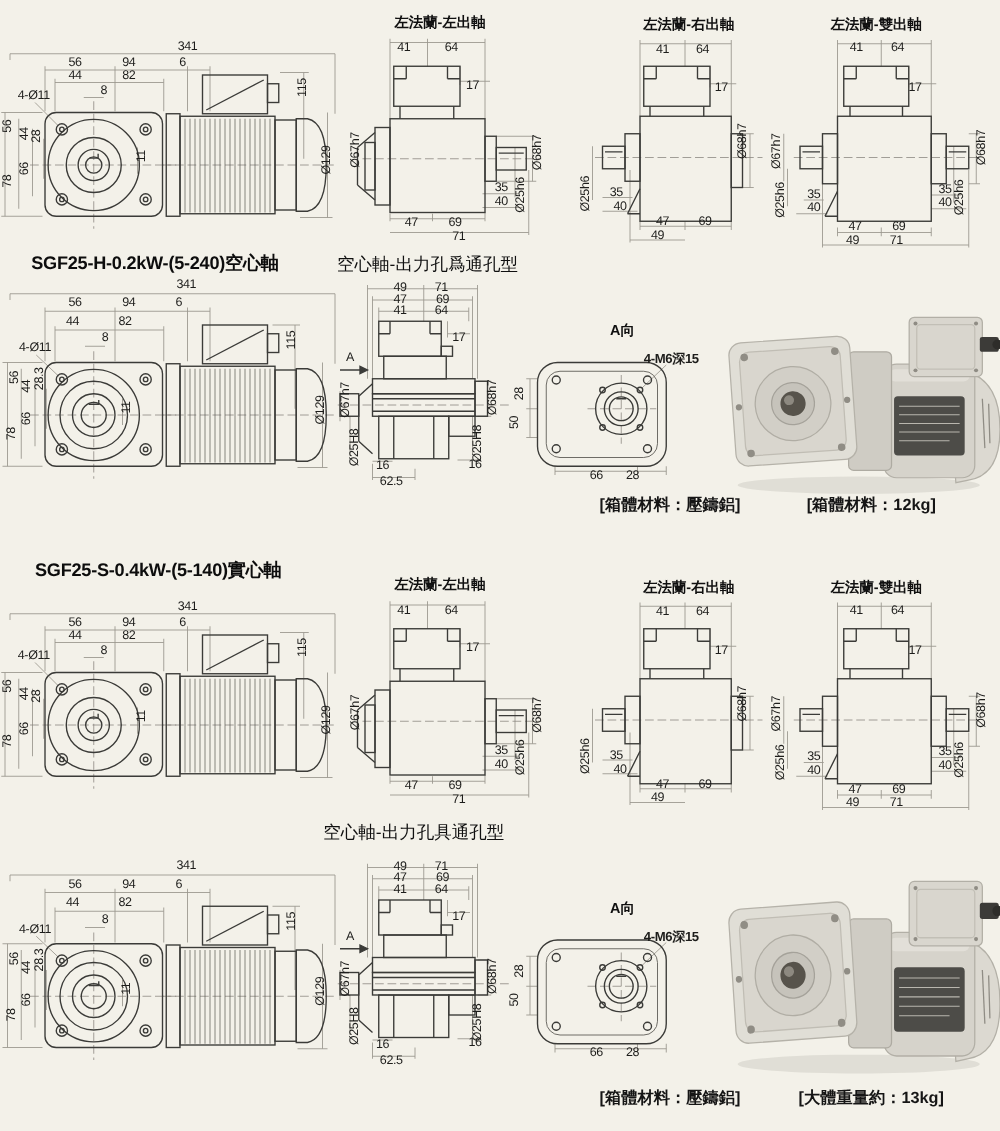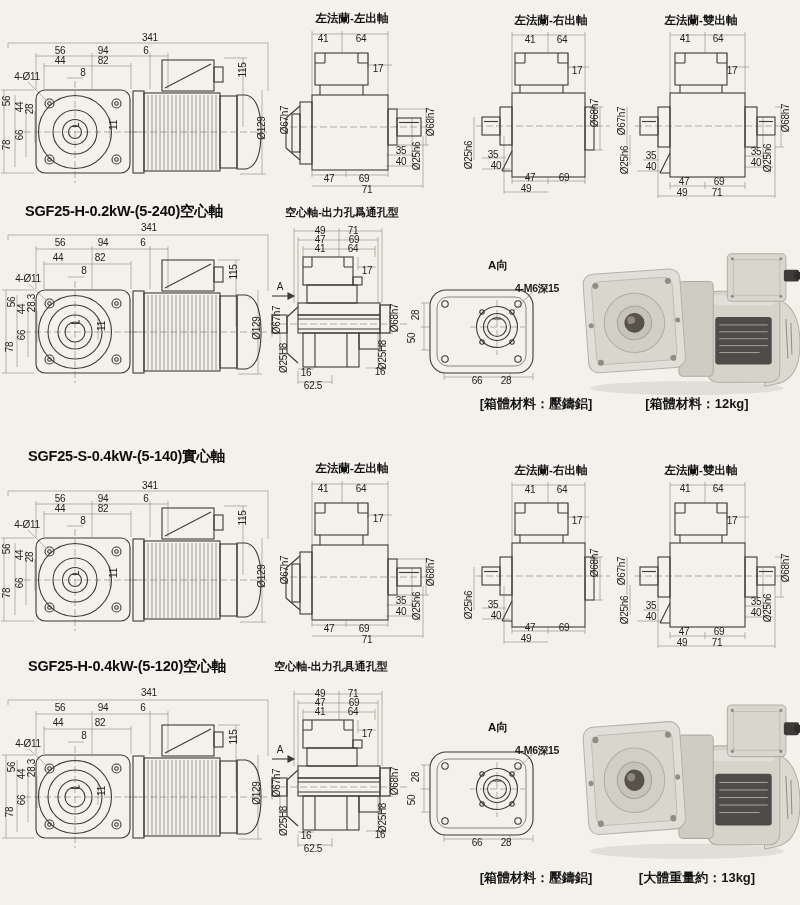--- a/index.html
+++ b/index.html
@@ -7,21 +7,21 @@
         font-family:"Liberation Sans",sans-serif;overflow:hidden;}
   .block{position:absolute;}
   .block svg{position:absolute;left:0;top:0;width:100%;height:100%;}
   .dim{position:absolute;transform:translate(-50%,-50%);font-size:10px;color:#1d1d1b;
        white-space:nowrap;letter-spacing:-0.3px;line-height:1;}
   .dim.rot{transform:translate(-50%,-50%) rotate(-90deg);}
   .dim.sub{font-size:11.5px;font-weight:bold;color:#101010;letter-spacing:0;}
   .dim.note{font-size:10.5px;font-weight:bold;}
   .row-title{position:absolute;transform:translateY(-50%);font-size:14.5px;font-weight:bold;
        color:#0d0d0d;letter-spacing:-0.2px;white-space:nowrap;}
-  .sub-title{position:absolute;transform:translate(-50%,-50%);font-size:11px;font-weight:bold;
+  .sub-title{position:absolute;transform:translate(-50%,-50%);font-size:14px;font-weight:normal;
        color:#101010;white-space:nowrap;}
   .note-line{position:absolute;transform:translate(-50%,-50%);font-size:13px;font-weight:600;
        color:#151515;white-space:nowrap;}
 </style>
 </head>
 <body>
 
 <div id="page">
 
   <div class="block" style="left:0px;top:31px;width:280px;height:175px">
@@ -785,21 +785,20 @@
       <span class="dim rot" style="left: 10px; top: 155px;">Ø25h6</span>
       <span class="dim" style="left: 141px; top: 147px;">35</span>
       <span class="dim" style="left: 141px; top: 158px;">40</span>
       <span class="dim rot" style="left: 153px; top: 153px;">Ø25h6</span>
       <span class="dim" style="left: 69px; top: 177px;">47</span>
       <span class="dim" style="left: 104px; top: 177px;">69</span>
       <span class="dim" style="left: 67px; top: 188px;">49</span>
       <span class="dim" style="left: 102px; top: 188px;">71</span>
     </div>
 
-  <span class="row-title" style="left:28px;top:666px">SGF25-H-0.4kW-(5-120)空心軸</span>
   <div class="block" style="left:0px;top:686px;width:280px;height:200px">
       <svg viewBox="0 0 280 200">
 <g stroke="#9a978e" stroke-width="0.7" fill="none">
 <line x1="8" y1="14" x2="268" y2="14"></line>
           <line x1="8" y1="14" x2="8" y2="19"></line>
           <line x1="268" y1="14" x2="268" y2="70"></line>
 <line x1="36" y1="28" x2="168" y2="28"></line>
           <line x1="36" y1="25" x2="36" y2="68"></line>
           <line x1="92" y1="25" x2="92" y2="68"></line>
           <line x1="150" y1="25" x2="150" y2="68"></line>

